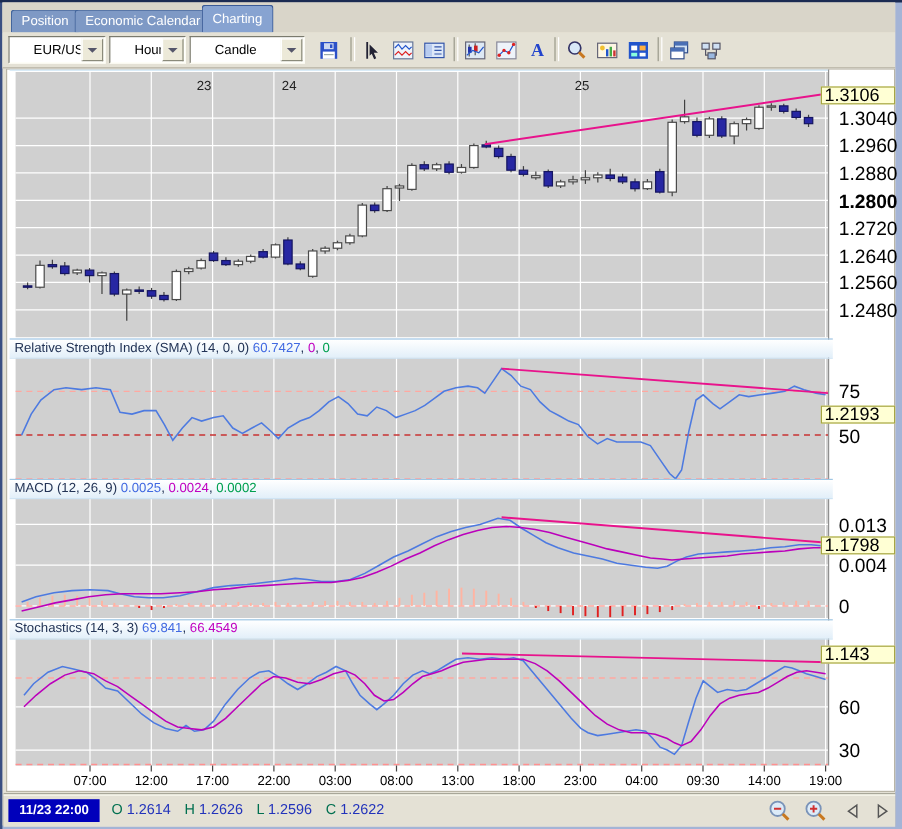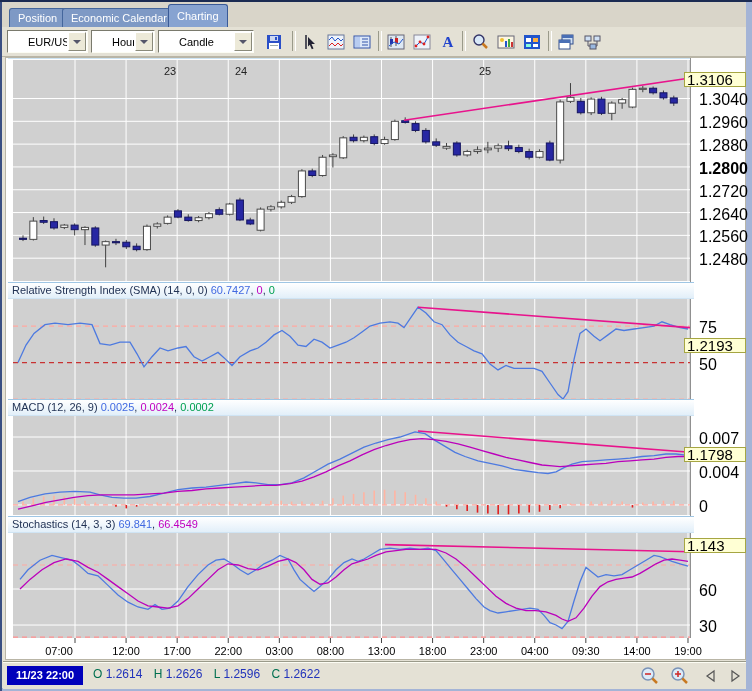--- a/index.html
+++ b/index.html
@@ -488,28 +488,28 @@
       <div class="axis-label" style="top: 137.123px;">1.2880</div>
       <div class="axis-label" style="top: 159.935px; font-weight: bold;">1.2800</div>
       <div class="axis-label" style="top: 182.748px;">1.2720</div>
       <div class="axis-label" style="top: 205.561px;">1.2640</div>
       <div class="axis-label" style="top: 228.374px;">1.2560</div>
       <div class="axis-label" style="top: 251.187px;">1.2480</div>
       <div class="price-box" style="top: 71.6761px;">1.3106</div>
       <div class="axis-label" style="top: 319.128px;">75</div>
       <div class="axis-label" style="top: 355.564px;">50</div>
       <div class="price-box" style="top: 338px;">1.2193</div>
-      <div class="axis-label" style="top: 430.005px;">0.007</div>
+      <div class="axis-label" style="top: 430.005px;">0.013</div>
       <div class="axis-label" style="top: 463.99px;">0.004</div>
       <div class="axis-label" style="top: 497.975px;">0</div>
       <div class="price-box" style="top: 446.847px;">1.1798</div>
       <div class="axis-label" style="top: 582.022px;">60</div>
       <div class="axis-label" style="top: 618.035px;">30</div>
       <div class="price-box" style="top: 538.405px;">1.143</div>
-      <div class="time-label" style="left: 37px; top: 645px;">07:00</div>
+      <div class="time-label" style="left: 53px; top: 645px;">07:00</div>
       <div class="time-label" style="left: 104.083px; top: 645px;">12:00</div>
       <div class="time-label" style="left: 155.167px; top: 645px;">17:00</div>
       <div class="time-label" style="left: 206.25px; top: 645px;">22:00</div>
       <div class="time-label" style="left: 257.333px; top: 645px;">03:00</div>
       <div class="time-label" style="left: 308.416px; top: 645px;">08:00</div>
       <div class="time-label" style="left: 359.5px; top: 645px;">13:00</div>
       <div class="time-label" style="left: 410.583px; top: 645px;">18:00</div>
       <div class="time-label" style="left: 461.666px; top: 645px;">23:00</div>
       <div class="time-label" style="left: 512.75px; top: 645px;">04:00</div>
       <div class="time-label" style="left: 563.833px; top: 645px;">09:30</div>

